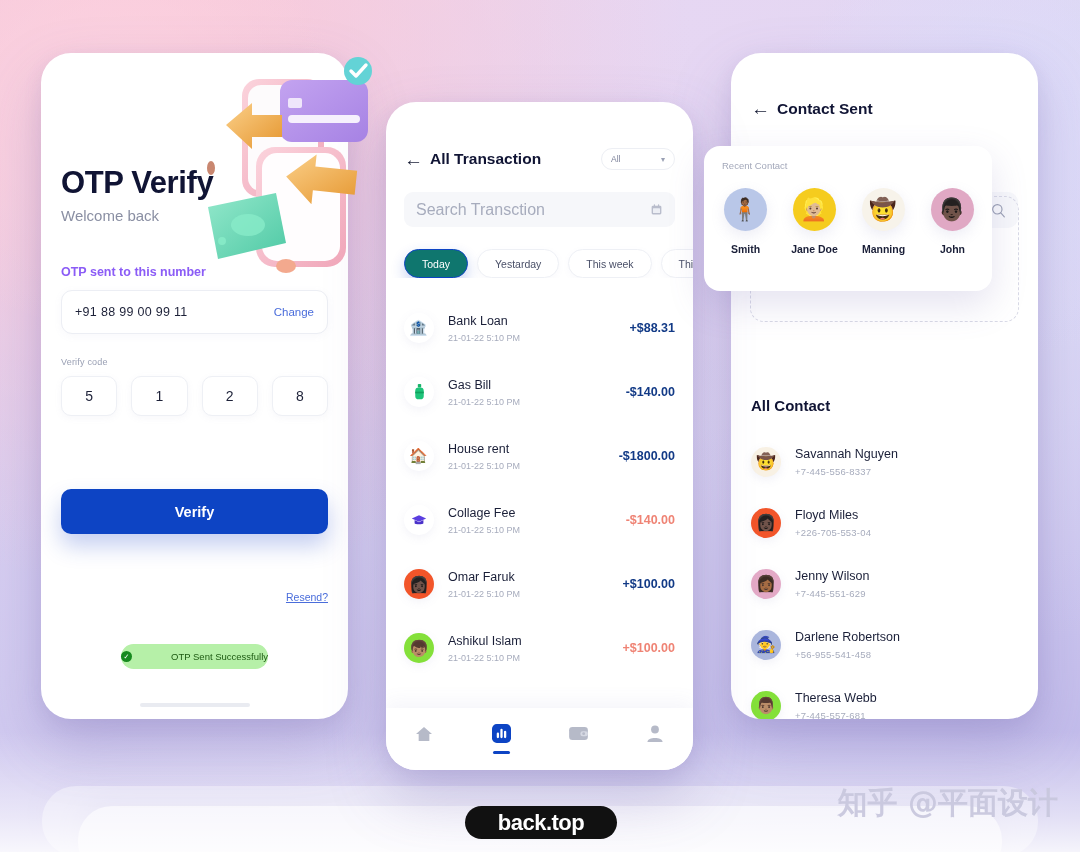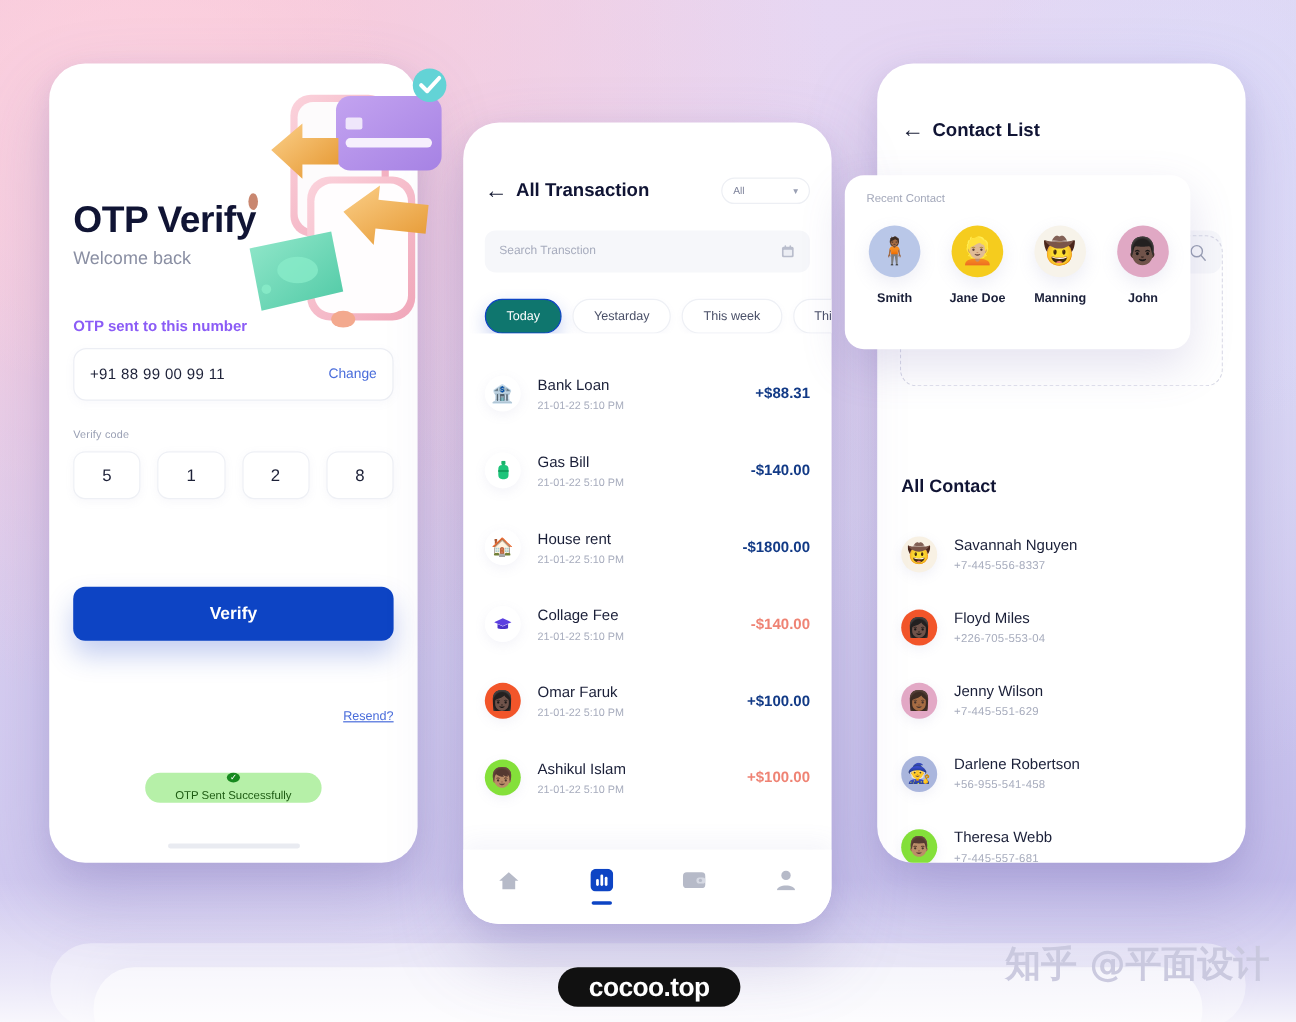--- a/index.html
+++ b/index.html
@@ -72,21 +72,21 @@
   .verify-btn{
     margin-top:73px; height:45px; border-radius:10px; background:#0d44c4;
     color:#fff; font-size:14.5px; font-weight:bold;
     display:flex; align-items:center; justify-content:center;
     box-shadow:0 12px 22px rgba(30,70,200,.26); border:none; width:100%; cursor:pointer;
   }
   .resend{ text-align:right; margin-top:57px; font-size:10.5px; color:#4a6ddb;
     text-decoration:underline; }
   .toast{
     margin:41px auto 0; width:147px; height:25px; border-radius:13px;
-    background:#b6f0a8; display:flex; align-items:center; justify-content:space-between; gap:6px;flex-direction:column;
+    background:#b6f0a8; display:flex; align-items:center; justify-content:space-between; gap:6px;
   }
   .toast-txt{ font-size:9.5px; color:#1d5a12; }
   .toast-check{ width:11px; height:11px; border-radius:50%; background:#17891f;
     display:flex; align-items:center; justify-content:center; color:#fff; font-size:7px; }
   .home-ind{ position:absolute; left:50%; transform:translateX(-50%); bottom:12px;
     width:110px; height:4px; border-radius:2px; background:#e9ebf1; }
 
   
   .illus{ position:absolute; left:190px; top:55px; width:205px; height:235px; z-index:5;
     pointer-events:none; }
@@ -100,21 +100,21 @@
     margin-left:auto; width:74px; height:22px; border:1px solid #edeff4; border-radius:11px;
     display:flex; align-items:center; justify-content:space-between; padding:0 9px;
     font-size:8.5px; color:#6d7governance; background:#fff;
   }
   .all-sel span.v{ font-size:8.5px; color:#7d829a; }
   .all-sel span.c{ font-size:8px; color:#9aa0b4; }
   .search-bar{
     margin:22px 18px 0; height:35px; border-radius:9px; background:#f6f7fa;
     display:flex; align-items:center; padding:0 12px;
   }
-  .search-ph{ font-size:10px; color:#a7acbd; flex:1; }
+  .search-ph{ font-size:16px; color:#a7acbd; flex:1; }
   .tabs{ display:flex; gap:9px; padding:22px 0 0 18px; overflow:hidden; }
   .tab{
     height:29px; padding:0 17px; border-radius:15px; border:1px solid #eef0f5;
     display:flex; align-items:center; font-size:10.5px; color:#4a5068; background:#fff;
     white-space:nowrap; flex:none; box-shadow:0 2px 6px rgba(140,140,190,.05);
   }
   .tab.active{ background:#0f766e; color:#fff; border-color:#0d44c4;
     box-shadow:0 6px 14px rgba(30,70,200,.24); }
   .tx-list{ padding:18px 18px 0; }
   .tx-row{ display:flex; align-items:center; height:64px; }
@@ -423,21 +423,21 @@
           </svg>
         </span>
         <span class="nav-bar"></span>
       </div>
     </div>
   </div>
 
   <div class="phone" id="screen-contact">
     <div class="ct-head">
       <div class="back-arrow">←</div>
-      <div class="ct-title">Contact List</div>
+      <div class="ct-title">Contact Sent</div>
     </div>
 
     <div class="ct-search">
       <svg width="15" height="15" viewBox="0 0 18 18">
         <circle cx="7.6" cy="7.6" r="5.6" fill="none" stroke="#9aa0b4" stroke-width="1.4"></circle>
         <line x1="11.8" y1="11.8" x2="16" y2="16.6" stroke="#9aa0b4" stroke-width="1.4" stroke-linecap="round"></line>
       </svg>
     </div>
 
     <div class="dashed-ph"></div>
@@ -499,15 +499,15 @@
         <div class="recent-av" style="background:#f7f3ea">🤠</div>
         <div class="recent-name">Manning</div>
       </div>
       <div class="recent-item">
         <div class="recent-av" style="background:#e0a8c4">👨🏿</div>
         <div class="recent-name">John</div>
       </div>
     </div>
   </div>
 
-  <div id="cocoo">cocoo.top</div>
+  <div id="cocoo">back.top</div>
   <div id="zhihu-wm">知乎 @平面设计</div>
 </div>
 
 </body></html>

